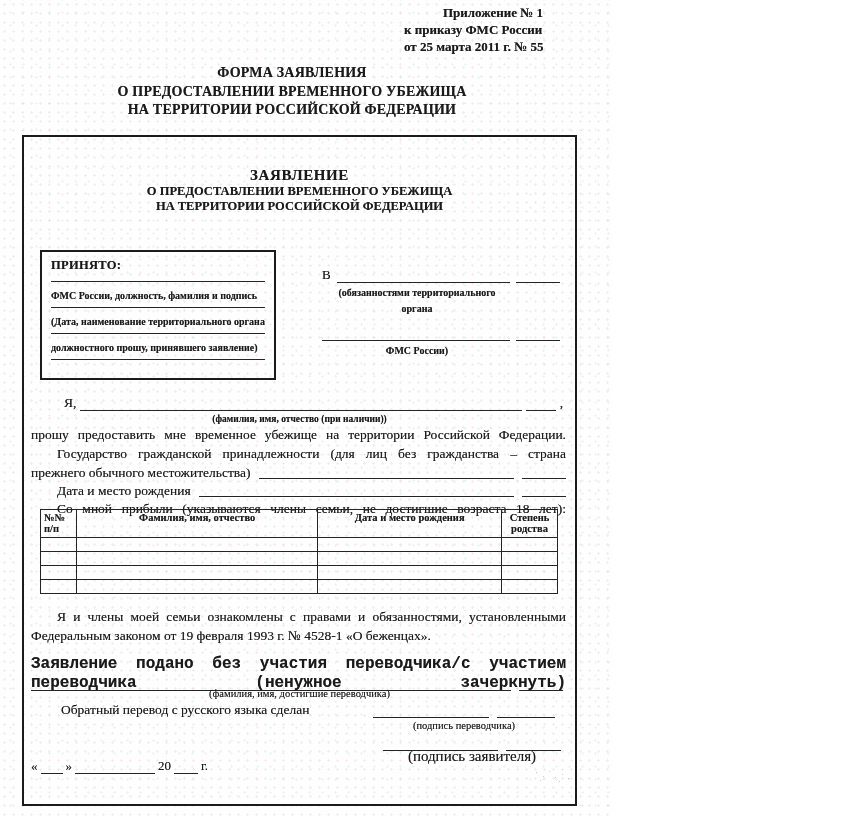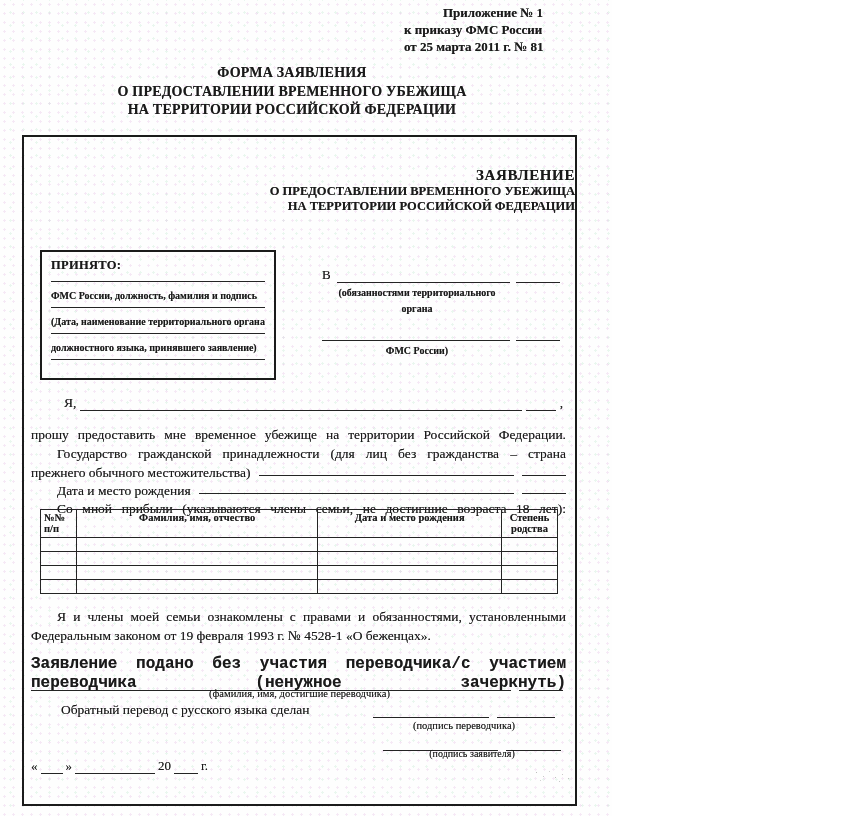--- a/index.html
+++ b/index.html
@@ -13,21 +13,21 @@
       radial-gradient(rgba(228,186,228,.30) 1px, transparent 1.3px),
       radial-gradient(rgba(178,228,196,.26) 1px, transparent 1.3px);
     background-size: 9px 9px, 13px 13px;
     background-position: 0 0, 4px 6px;
     text-shadow: 0 0 .4px rgba(0,0,0,.5);
   }
   .annex { position:absolute; left:404px; top:4px; width:178px; font-size:13px; font-weight:bold; line-height:17px; }
   .annex .l1 { text-align:center; }
   .form-title { position:absolute; top:64px; left:0; width:584px; text-align:center; font-weight:bold; font-size:14px; line-height:18.5px; letter-spacing:.2px; }
   .box { position:absolute; left:22px; top:135px; width:555px; height:671px; border:2px solid #1b1b1b; }
-  .stmt { position:absolute; top:30px; left:0; width:100%; text-align:right; font-weight:bold; }
+  .stmt { position:absolute; top:30px; left:0; width:100%; text-align:center; font-weight:bold; }
   .stmt .l1 { font-size:15px; letter-spacing:.6px; }
   .stmt .l2 { font-size:12.5px; line-height:15px; }
 
   .u { display:inline-block; border-bottom:1.3px solid #242424; height:13px; }
   .flex1 { flex:1 1 auto; }
   .w22{width:22px;} .w24{width:24px;} .w30{width:30px;} .w44{width:44px;} .w55{width:55px;} .w58{width:58px;} .w80{width:80px;} .w112{width:112px;}
 
   .cap { font-size:10px; font-weight:600; }
   .cap-center { text-align:center; }
 
@@ -41,59 +41,59 @@
   .addr-row { display:flex; align-items:flex-end; gap:6px; }
   .addr-capwrap { width:190px; text-align:center; margin-top:1px; }
   .addr-row2 { margin-top:12px; }
 
   .ya-row { position:absolute; top:258px; left:16px; right:12px; display:flex; align-items:flex-end; gap:4px; font-size:13.5px; }
   .ya-cap { position:absolute; top:277px; left:0; width:100%; text-align:center; font-size:9.5px; font-weight:600; }
 
   .p { position:absolute; left:7px; right:9px; font-size:13.5px; line-height:19px; }
   .fill { text-align:justify; text-align-last:justify; }
   .ind { text-indent:26px; }
-  .line-row { display:flex; align-items:flex-start; gap:8px; }
+  .line-row { display:flex; align-items:center; gap:8px; }
   .nowrap { white-space:nowrap; }
 
   .tbl { position:absolute; left:16px; top:372px; width:518px; border-collapse:collapse; font-size:10.5px; }
   .tbl td { border:1.2px solid #242424; vertical-align:top; }
   .tbl { border:1.6px solid #1b1b1b; }
   .tbl .hrow td { height:28px; font-weight:600; text-align:center; padding-top:2px; }
   .tbl .hrow .c1 { text-align:left; padding-left:3px; }
   .tbl .erow td { height:14px; }
   .c1{width:36px;} .c2{width:242px;} .c3{width:184px;} .c4{width:56px;}
 
   .ack1 { top:470px; }
   .ack2 { top:489px; }
   .interp-stmt { top:518px; font-weight:bold; font-size:16px;font-family:Liberation Mono, monospace; }
   .interp-line { position:absolute; top:541px; left:7px; right:12px; display:flex; gap:8px; }
   .interp-cap { position:absolute; top:551px; left:0; width:100%; font-size:10.5px; }
   .back-row { position:absolute; top:565px; left:7px; right:20px; display:flex; align-items:flex-end; font-size:13.5px; }
   .back-row .txt { padding-left:30px; }
   .sig-group1 { display:flex; gap:8px; width:182px; }
   .sig1-cap { position:absolute; top:583px; right:20px; width:182px; font-size:10.5px; }
   .sig2-line { position:absolute; top:601px; right:14px; width:178px; display:flex; gap:8px; }
-  .sig2-cap { position:absolute; top:611px; right:14px; width:178px; font-size:10px; }
+  .sig2-cap { position:absolute; top:611px; right:14px; width:178px; font-size:15px; }
   .date-row { position:absolute; top:621px; left:7px; display:flex; align-items:flex-end; gap:2px; font-size:13px; }
   .date-row .u { margin:0 1px; }
   .scribble { position:absolute; top:632px; right:40px; width:1px; height:1px; background:transparent;
     box-shadow: 2px 3px 0 rgba(110,110,110,.45), 9px 7px 0 rgba(120,120,120,.4), 15px 2px 0 rgba(130,130,130,.35),
                 21px 8px 0 rgba(110,110,110,.45), 28px 5px 0 rgba(125,125,125,.4), 34px 9px 0 rgba(115,115,115,.45),
                 6px 11px 0 rgba(130,130,130,.35), 25px 12px 0 rgba(120,120,120,.4); }
 </style>
 </head>
 <body>
 
 <div class="canvas">
   <div class="page">
 
     <div class="annex">
       <div class="l1">Приложение № 1</div>
       <div>к приказу ФМС России</div>
-      <div>от 25 марта 2011 г. № 81</div>
+      <div>от 25 марта 2011 г. № 55</div>
     </div>
 
     <div class="form-title">
       <div>ФОРМА ЗАЯВЛЕНИЯ</div>
       <div>О ПРЕДОСТАВЛЕНИИ ВРЕМЕННОГО УБЕЖИЩА</div>
       <div>НА ТЕРРИТОРИИ РОССИЙСКОЙ ФЕДЕРАЦИИ</div>
     </div>
 
     <div class="box">
 
@@ -105,21 +105,21 @@
 
       <div class="acc">
         <div class="acc-title">ПРИНЯТО:</div>
         <div class="acc-seg">
           <span class="cap">ФМС России, должность, фамилия и подпись</span>
         </div>
         <div class="acc-seg">
           <span class="cap">(Дата, наименование территориального органа</span>
         </div>
         <div class="acc-seg">
-          <span class="cap">должностного языка, принявшего заявление)</span>
+          <span class="cap">должностного прошу, принявшего заявление)</span>
         </div>
         <div class="acc-rule"></div>
       </div>
 
       <div class="addr">
         <div class="addr-row">
           <span>В</span>
           <span class="u flex1"></span>
           <span class="u w44"></span>
         </div>
@@ -134,20 +134,21 @@
           <span class="cap">ФМС России)</span>
         </div>
       </div>
 
       <div class="ya-row">
         <span style="padding-left:24px">Я,</span>
         <span class="u flex1"></span>
         <span class="u w30"></span>
         <span>,</span>
       </div>
+      <div class="ya-cap">(фамилия, имя, отчество (при наличии))</div>
 
       <div class="p fill" style="top:288px">прошу предоставить мне временное убежище на территории Российской Федерации.</div>
 
       <div class="p fill ind" style="top:307px">Государство гражданской принадлежности (для лиц без гражданства – страна</div>
       <div class="p line-row" style="top:326px">
         <span class="nowrap">прежнего обычного местожительства)</span>
         <span class="u flex1"></span>
         <span class="u w44"></span>
       </div>
 

